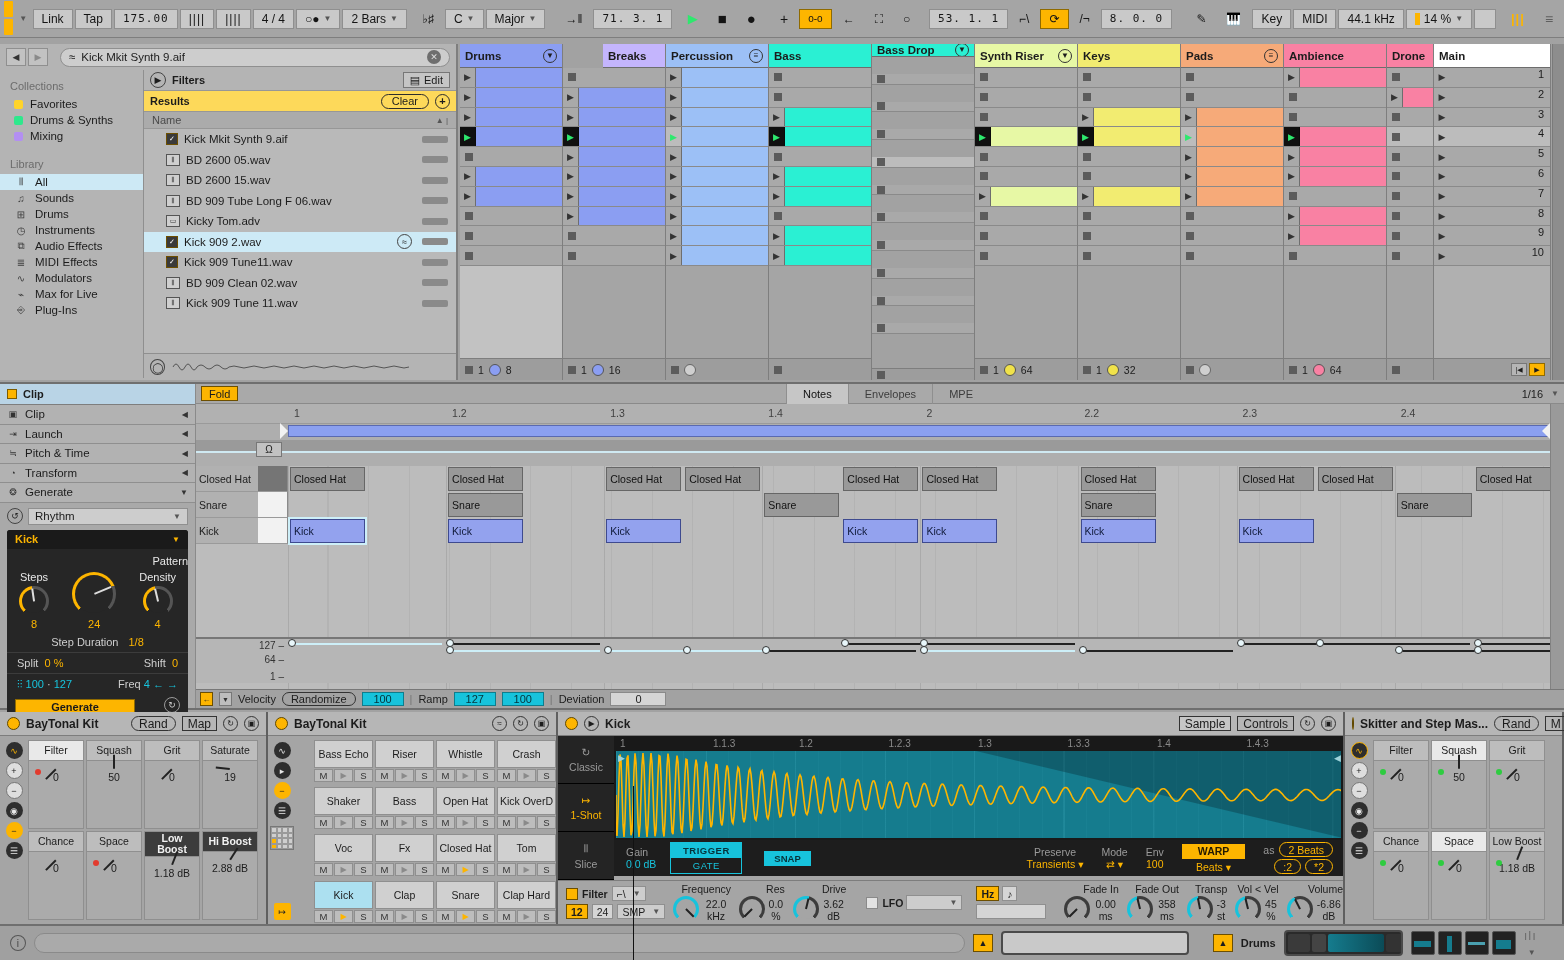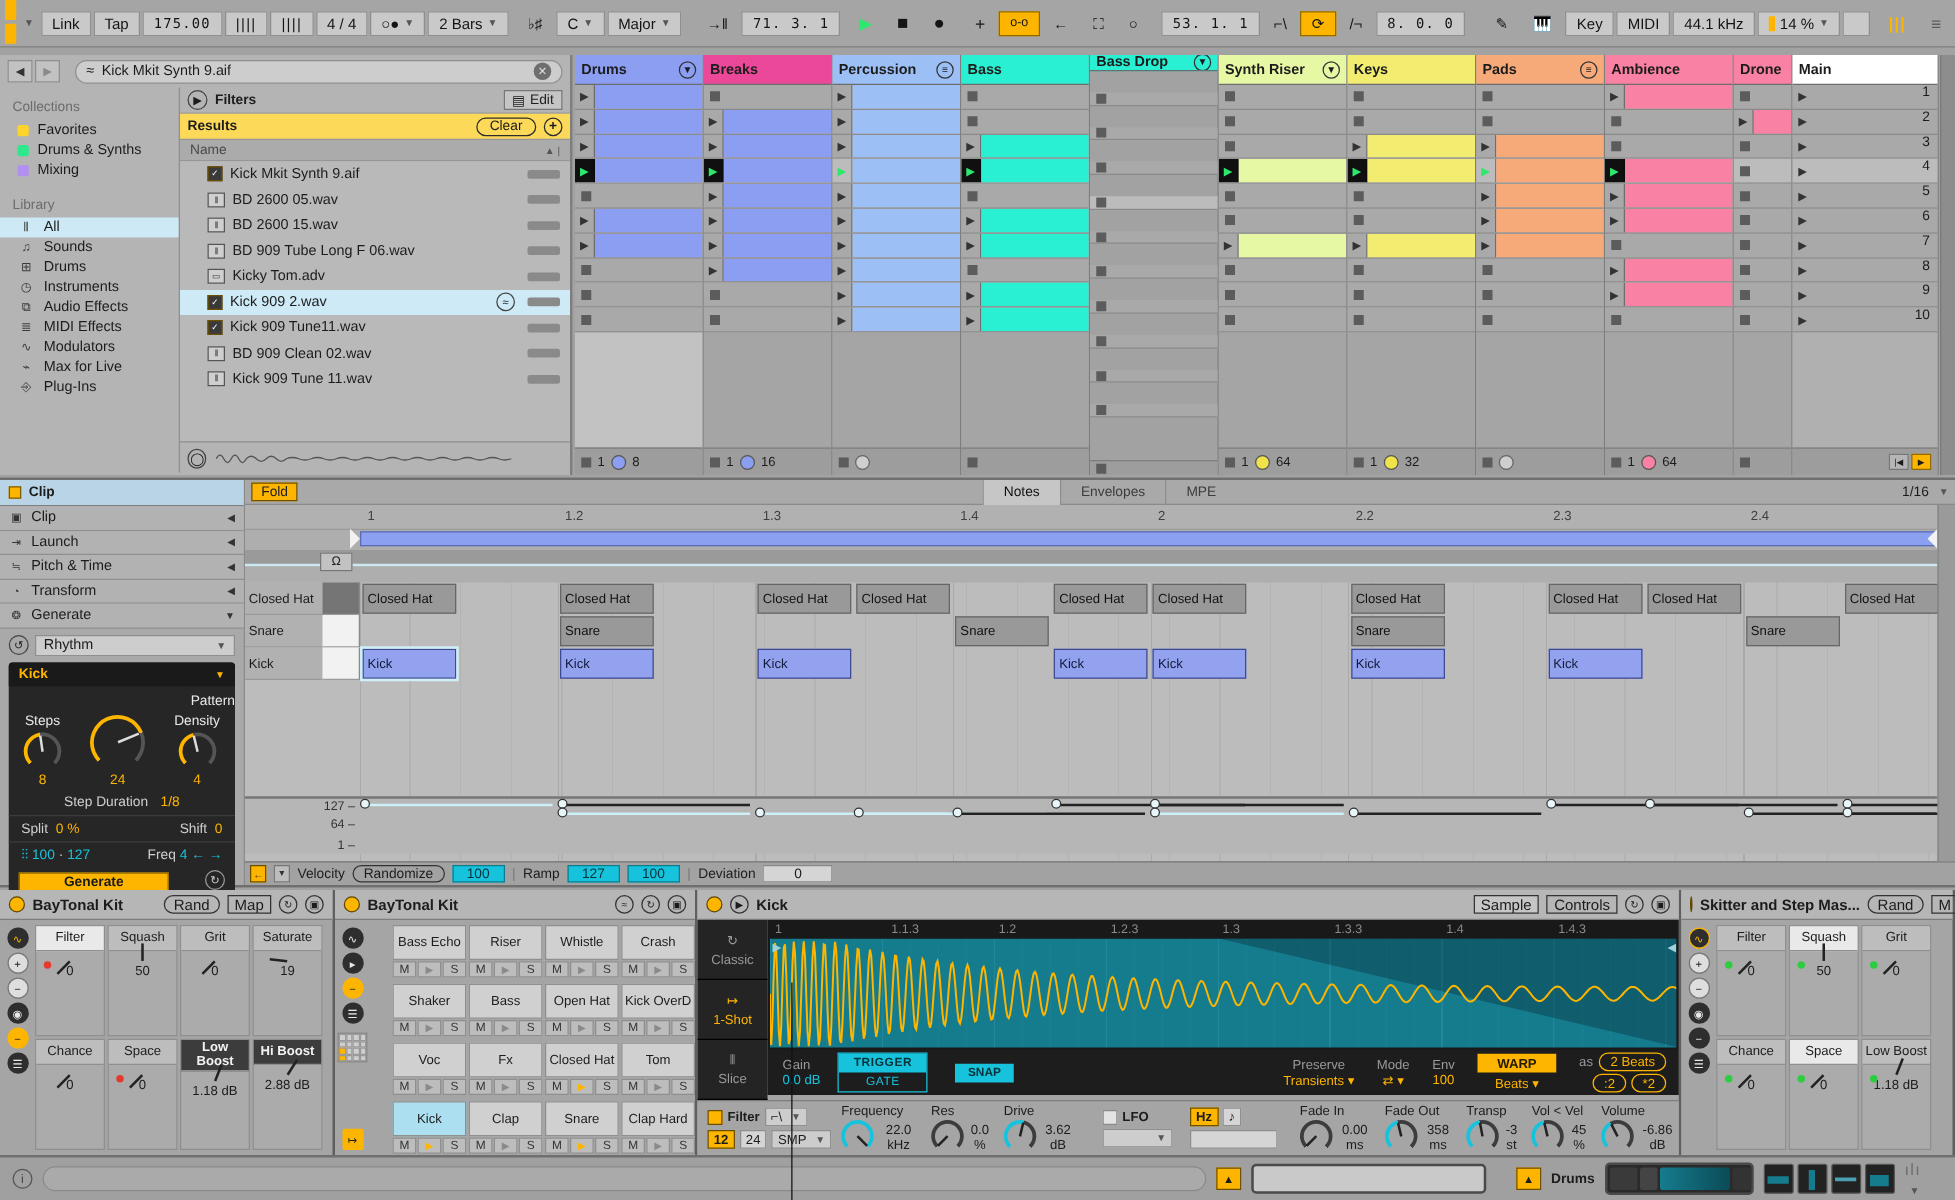--- a/index.html
+++ b/index.html
@@ -179,21 +179,21 @@
   .snapb{background:#17c3dc;color:#06323a;font-weight:bold;font-size:9.5px;height:15px;padding:0 10px;display:flex;align-items:center;margin-left:22px}
   .orange{color:#fdb500}
   .opill{border:1.3px solid #fdb500;color:#fdb500;border-radius:8px;height:15px;padding:0 8px;display:flex;align-items:center}
   .warpb{background:#fdb500;color:#241a00;font-weight:bold;height:15px;padding:0 16px;display:flex;align-items:center}
   .sbottom{position:absolute;left:0;right:0;bottom:0;height:44px;background:#a5a5a5;border-top:1px solid #7d7d7d;display:flex;align-items:center;font-size:10.5px}
   .chk{width:12px;height:12px;border:1px solid #6d4f00;background:#fdb500}
   .chk.off{background:#e3e3e3;border-color:#8a8a8a}
   .selbox{height:15px;background:#cdcdcd;border:1px solid #8f8f8f;display:flex;align-items:center;padding:0 4px;gap:3px}
   .ybox{background:#fdb500;border:1px solid #6d4f00;height:15px;padding:0 4px;display:flex;align-items:center;font-weight:bold}
   .gbox{background:#d5d5d5;border:1px solid #8f8f8f;height:15px;padding:0 4px;display:flex;align-items:center}
-  .sknob{display:flex;flex-direction:column;align-items:flex-start;margin-left:8px}
+  .sknob{display:flex;flex-direction:column;align-items:flex-end;margin-left:8px}
   .sknob .sl{margin-bottom:1px}
   .sknob .kv{display:flex;align-items:flex-end;gap:2px}
   .sknob .kn-val{color:#1c1c1c}
   
   #statusbar{position:absolute;left:0;top:924px;width:1564px;height:36px;background:#a0a0a0;border-top:2px solid #6f6f6f;display:flex;align-items:center;padding:0 10px;gap:8px}
   .info-circ{width:16px;height:16px;border:1.4px solid #555;border-radius:50%;display:flex;align-items:center;justify-content:center;font-size:10px;color:#444}
   .info-field{width:940px;height:20px;border:1px solid #8a8a8a;border-radius:10px;background:#aaaaaa}
   .ybtn{width:20px;height:18px;background:#fdb500;border:1px solid #6d4f00;display:flex;align-items:center;justify-content:center;font-size:9px}
   .clipview{width:190px;height:24px;border:2px solid #4a4a4a;border-radius:4px;background:#c9c9c9;position:relative;overflow:hidden}
   .devview{width:120px;height:26px;border:2px solid #4a4a4a;border-radius:4px;background:#2a2a2a;display:flex;gap:2px;padding:2px;overflow:hidden}
@@ -454,21 +454,21 @@
       </div>
       <div class="filler" style="background: rgb(194, 194, 194);"></div>
       <div class="t-status">
         <span class="stopsq" style="margin: 0px;"></span>
         <span>1</span>
         <span class="pie" style="background: rgb(139, 158, 242);"></span>
         <span>8</span>
       </div>
     </div>
     <div class="track" style="width: 103px;">
-      <div class="t-head" style="background: #ec4899;">
+      <div class="t-head" style="background: #c4b5fd; margin-left: 40px;">
         <span>Breaks</span>
       </div>
       <div class="slot">
         <span class="stopsq"></span>
       </div>
       <div class="slot">
         <span class="clipbtn">▶</span>
         <span class="clipbody" style="background: rgb(139, 158, 242);"></span>
       </div>
       <div class="slot">
@@ -1521,21 +1521,21 @@
             <div class="sl">Drive</div>
             <div class="kv">
               <span class="knob" style="height: 26px; width: 26px; background: conic-gradient(from 225deg, rgb(23, 195, 220) 0deg, rgb(23, 195, 220) 148.5deg, rgb(60, 60, 60) 148.5deg, rgb(60, 60, 60) 270deg, transparent 270deg, transparent 360deg);">
                 <span style="position: absolute; inset: 3px; border-radius: 50%; background: rgb(165, 165, 165);"></span>
                 <i style="height: 10.92px; --rot: 13.5deg;"></i>
               </span>
               <span class="kn-val">3.62 dB</span>
             </div>
           </div>
         </div>
-      <div style="margin-left:20px;display:flex;flex-direction:column;gap:3px">
+      <div style="margin-left:20px;display:flex;gap:3px">
         <div style="display:flex;align-items:center;gap:4px">
           <span class="chk off"></span>
           <b>LFO</b>
         </div>
         <span class="selbox" style="width:56px">
             <span class="caret" style="margin-left:auto">▼</span>
           </span>
       </div>
       <div style="margin-left:14px;display:flex;flex-direction:column;gap:3px">
         <div style="display:flex;gap:3px">

